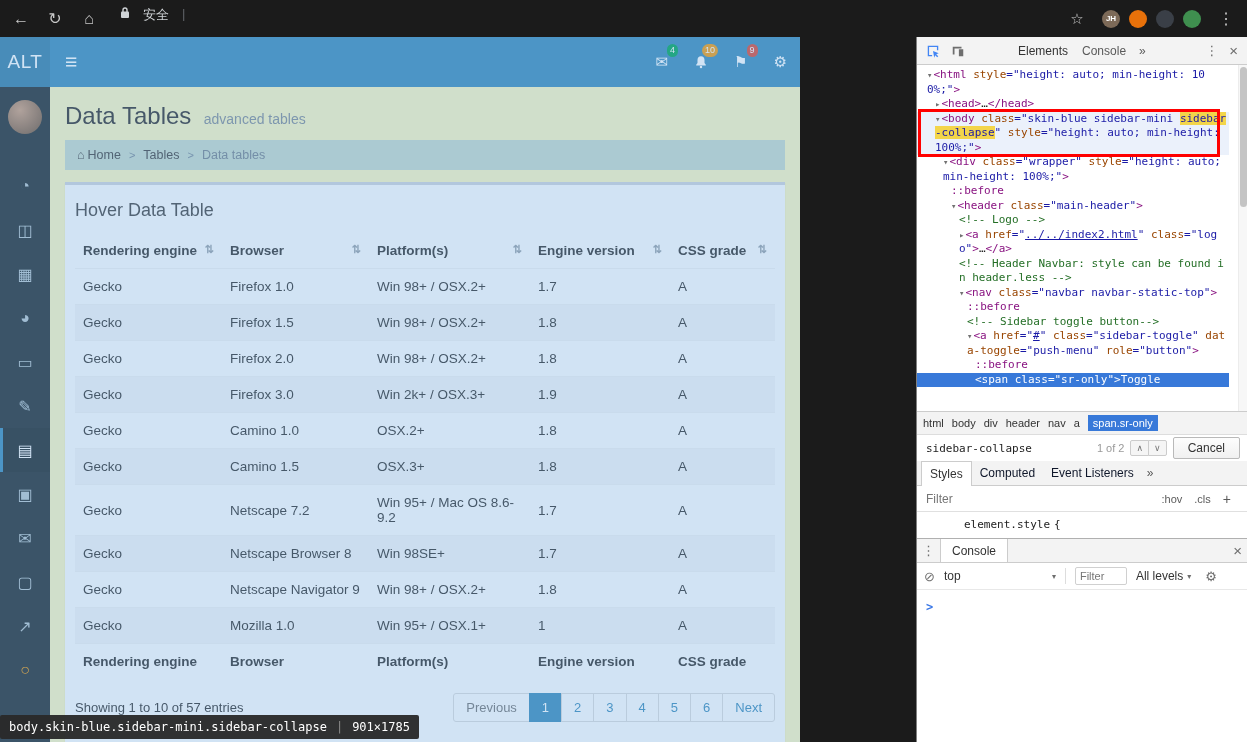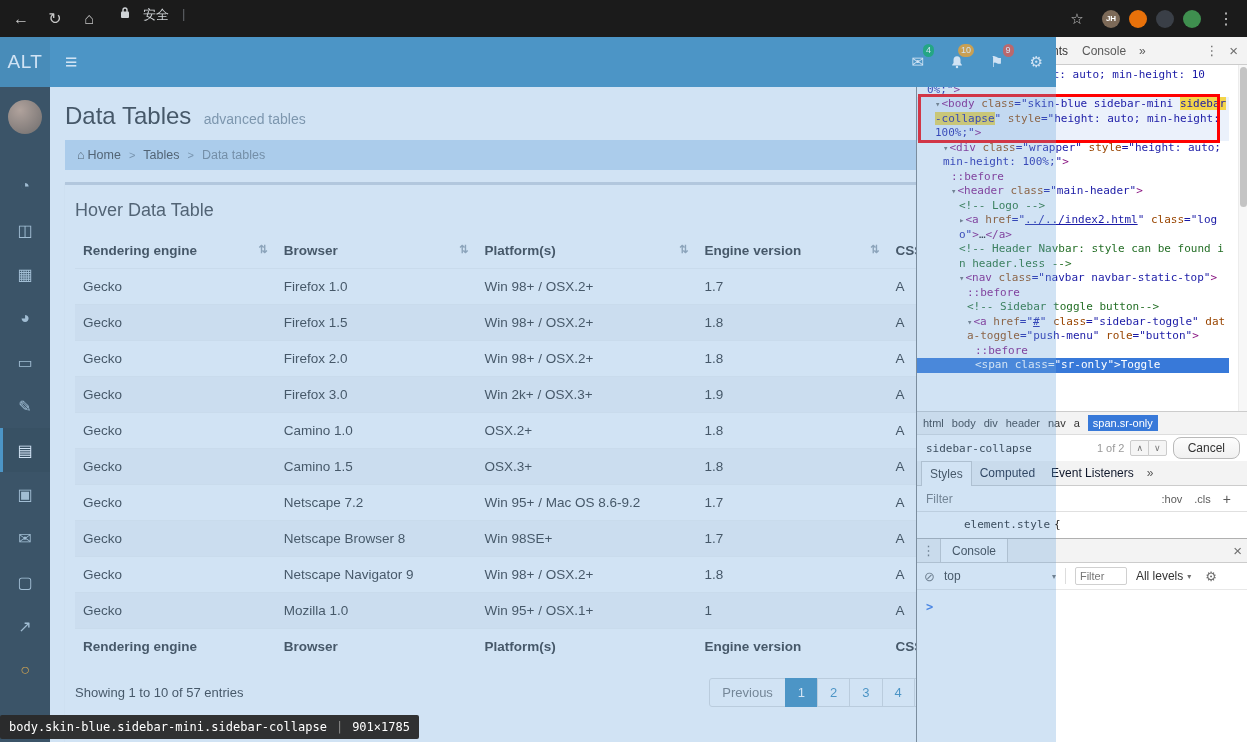--- a/index.html
+++ b/index.html
@@ -11,21 +11,21 @@
   .nav-ic{color:#c7c7c7;font-size:16px;width:26px;text-align:center;flex:0 0 auto;}
   .omnibox{flex:1;display:flex;align-items:flex-start;gap:13px;height:26px;padding-left:10px;overflow:hidden;white-space:nowrap;}
   .sec-label{color:#cfd3d6;font-size:13px;}
   .omni-sep{color:#5f6368;font-size:13px;}
   .url-text{color:#e8e8e8;font-size:13px;overflow:hidden;text-overflow:ellipsis;}
   .star{font-size:15px;}
   .ext-row{display:flex;align-items:center;gap:9px;padding:0 4px;}
   .ext-icon{width:18px;height:18px;border-radius:50%;display:inline-flex;align-items:center;justify-content:center;font-size:8px;font-weight:bold;color:#fff;}
 
   
-  .page{position:absolute;top:37px;left:0;width:1056px;bottom:0;background:#ffffff;overflow:hidden;}
+  .page{position:absolute;top:37px;left:0;width:800px;bottom:0;background:#fef9c3;overflow:hidden;}
   .main-header{position:absolute;top:0;left:0;right:0;height:50px;display:flex;z-index:2;}
   .logo{width:50px;background:var(--logo-bg);color:#fff;display:flex;align-items:center;justify-content:center;font-size:19px;font-weight:400;letter-spacing:.5px;}
   .navbar{flex:1;background:var(--navbar);display:flex;align-items:center;}
   .hamburger{color:#fff;font-size:21px;padding:0 15px;}
   .nav-right{margin-left:auto;display:flex;align-items:center;height:100%;}
   .nav-item{position:relative;color:#fff;padding:0 13px;height:100%;display:flex;align-items:center;font-size:15px;}
   .badge{position:absolute;top:7px;right:3px;font-size:9px;line-height:1;color:#fff;border-radius:8px;padding:2px 3px;}
   .b-g{background:var(--badge-green);} .b-y{background:var(--badge-yellow);} .b-r{background:var(--badge-red);}
   .user-menu{display:flex;align-items:center;gap:8px;color:#fff;font-size:14px;padding:0 13px;height:100%;}
   .avatar-sm{width:25px;height:25px;border-radius:50%;background:radial-gradient(circle at 35% 30%,#d9b38c,#7a5c42);flex:0 0 auto;}
@@ -94,21 +94,21 @@
 
   .crumbs{height:23px;background:#f3f3f3;border-top:1px solid #ccc;display:flex;align-items:center;gap:8px;padding:0 6px;font-size:11px;flex:0 0 auto;}
   .crumb{color:#333;}
   .crumb-sel{background:var(--dom-selection);color:#fff;padding:2px 5px;}
 
   .findbar{height:27px;border-top:1px solid #ddd;background:#fff;display:flex;align-items:center;gap:6px;padding:0 7px;flex:0 0 auto;}
   .find-input{flex:1;min-width:20px;border:none;outline:none;font:11px "DejaVu Sans Mono",monospace;color:#222;}
   .matches{font-size:11px;color:#9a9a9a;white-space:nowrap;}
   .find-btn{color:#777;font-size:9px;border:1px solid #ccc;background:#f5f5f5;padding:2px 5px;}
   .find-btn.prev{border-radius:2px 0 0 2px;} .find-btn.next{border-radius:0 2px 2px 0;margin-left:-7px;}
-  .cancel-btn{font-family:"Liberation Sans",sans-serif;font-size:12px;color:#333;background:linear-gradient(#fdfdfd,#f0f0f0);border:1px solid #b9b9b9;border-radius:8px;padding:3px 14px;}
+  .cancel-btn{font-family:"Liberation Sans",sans-serif;font-size:12px;color:#333;background:linear-gradient(#fdfdfd,#f0f0f0);border:1px solid #b9b9b9;border-radius:2px;padding:3px 14px;}
 
   .styles-tabs{height:25px;background:#f3f3f3;border-bottom:1px solid #ccc;display:flex;align-items:center;padding-left:4px;font-size:12px;flex:0 0 auto;}
   .stab{color:#0f172a;padding:5px 8px;}
   .stab.active{background:#fff;color:#333;border:1px solid #ccc;border-bottom:none;}
   .stab-more{color:#5a5a5a;padding:0 5px;}
 
   .style-filter{height:26px;display:flex;align-items:center;padding:0 7px;border-bottom:1px solid #e0e0e0;flex:0 0 auto;}
   .flt-input{border:none;outline:none;font-size:12px;color:#333;width:90px;}
   .tog{font-size:11px;color:#5a5a5a;padding:0 6px;}
   .tog.plus{font-size:14px;padding-right:9px;}
@@ -375,20 +375,21 @@
         </div>
       <span class="dt-more">»</span>
       <span class="spacer"></span>
       <span class="dt-ic">⋮</span>
       <span class="dt-ic dt-close">×</span>
     </div>
 
     <div class="tree-wrap">
       <div class="tree">
           <div class="tl" style="padding-left: 10px;"><span class="arrow">▾</span><span class="tk-tag">&lt;html</span><span class="tk-attr"> style</span><span class="tk-val">="height: auto; min-height: 100%;"</span><span class="tk-tag">&gt;</span></div>
+          <div class="tl" style="padding-left: 18px;"><span class="arrow">▸</span><span class="tk-tag">&lt;head</span><span class="tk-tag">&gt;</span><span class="tk-plain">…</span><span class="tk-tag">&lt;/head&gt;</span></div>
           <div class="tl hov ann" style="padding-left: 18px;"><span class="arrow">▾</span><span class="tk-tag">&lt;body</span><span class="tk-attr"> class</span><span class="tk-val">="skin-blue sidebar-mini </span><span class="tk-match">sidebar-collapse</span><span class="tk-val">"</span><span class="tk-attr"> style</span><span class="tk-val">="height: auto; min-height: 100%;"</span><span class="tk-tag">&gt;</span></div>
           <div class="tl" style="padding-left: 26px;"><span class="arrow">▾</span><span class="tk-tag">&lt;div</span><span class="tk-attr"> class</span><span class="tk-val">="wrapper"</span><span class="tk-attr"> style</span><span class="tk-val">="height: auto; min-height: 100%;"</span><span class="tk-tag">&gt;</span></div>
           <div class="tl" style="padding-left: 34px;"><span class="tk-pseudo">::before</span></div>
           <div class="tl" style="padding-left: 34px;"><span class="arrow">▾</span><span class="tk-tag">&lt;header</span><span class="tk-attr"> class</span><span class="tk-val">="main-header"</span><span class="tk-tag">&gt;</span></div>
           <div class="tl" style="padding-left: 42px;"><span class="tk-comment">&lt;!-- Logo --&gt;</span></div>
           <div class="tl" style="padding-left: 42px;"><span class="arrow">▸</span><span class="tk-tag">&lt;a</span><span class="tk-attr"> href</span><span class="tk-val">="</span><span class="tk-link">../../index2.html</span><span class="tk-val">"</span><span class="tk-attr"> class</span><span class="tk-val">="logo"</span><span class="tk-tag">&gt;</span><span class="tk-plain">…</span><span class="tk-tag">&lt;/a&gt;</span></div>
           <div class="tl" style="padding-left: 42px;"><span class="tk-comment">&lt;!-- Header Navbar: style can be found in header.less --&gt;</span></div>
           <div class="tl" style="padding-left: 42px;"><span class="arrow">▾</span><span class="tk-tag">&lt;nav</span><span class="tk-attr"> class</span><span class="tk-val">="navbar navbar-static-top"</span><span class="tk-tag">&gt;</span></div>
           <div class="tl" style="padding-left: 50px;"><span class="tk-pseudo">::before</span></div>
           <div class="tl" style="padding-left: 50px;"><span class="tk-comment">&lt;!-- Sidebar toggle button--&gt;</span></div>

